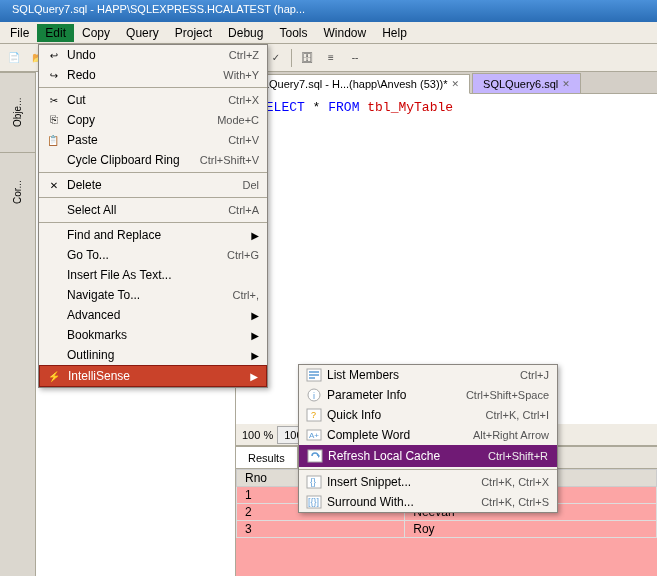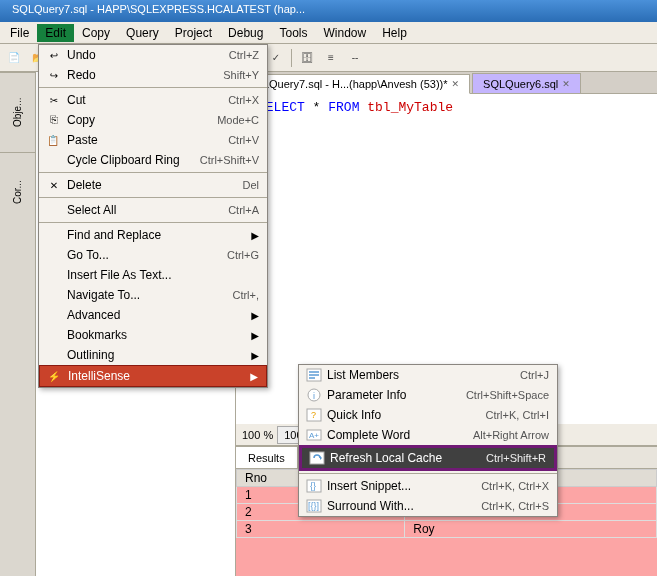--- a/index.html
+++ b/index.html
@@ -485,21 +485,21 @@
 
   <div class="menu-dropdown" style="top:44px; left:38px; min-width:220px;">
     <div class="mitem">
       <span class="mitem-icon">↩</span>
       <span>Undo</span>
       <span class="shortcut">Ctrl+Z</span>
     </div>
     <div class="mitem">
       <span class="mitem-icon">↪</span>
       <span>Redo</span>
-      <span class="shortcut">Shift+Y</span>
+      <span class="shortcut">With+Y</span>
     </div>
     <div class="msep"></div>
     <div class="mitem">
       <span class="mitem-icon">✂</span>
       <span>Cut</span>
       <span class="shortcut">Ctrl+X</span>
     </div>
     <div class="mitem">
       <span class="mitem-icon">⎘</span>
       <span>Copy</span>
@@ -603,21 +603,21 @@
         <div class="mitem" style="color:#000">
           <span class="mitem-icon">
             <svg width="16" height="14" viewBox="0 0 16 14">
                 <rect x="1" y="2" width="14" height="10" fill="#fff" stroke="#aaa"></rect>
                 <text x="3" y="10" font-size="8" fill="#5b9bd5">A+</text>
               </svg>
           </span>
           <span>Complete Word</span>
           <span class="shortcut">Alt+Right Arrow</span>
         </div>
-        <div class="mitem" style="background:#404040; color:white; border:3px solid #701a75;text-align:right;">
+        <div class="mitem" style="background:#701a75; color:white; border:1px solid #701a75;text-align:right;">
           <span class="mitem-icon">
             <svg width="16" height="14" viewBox="0 0 16 14">
                 <rect x="1" y="1" width="14" height="12" fill="#fff" stroke="#aaa"></rect>
                 <path d="M5 7 A3 3 0 0 1 11 7" stroke="#5b9bd5" fill="none" stroke-width="1.5"></path>
                 <polygon points="11,5 11,9 13,7" fill="#5b9bd5"></polygon>
               </svg>
           </span>
           <span>Refresh Local Cache</span>
           <span class="shortcut" style="color:#eee">Ctrl+Shift+R</span>
         </div>

